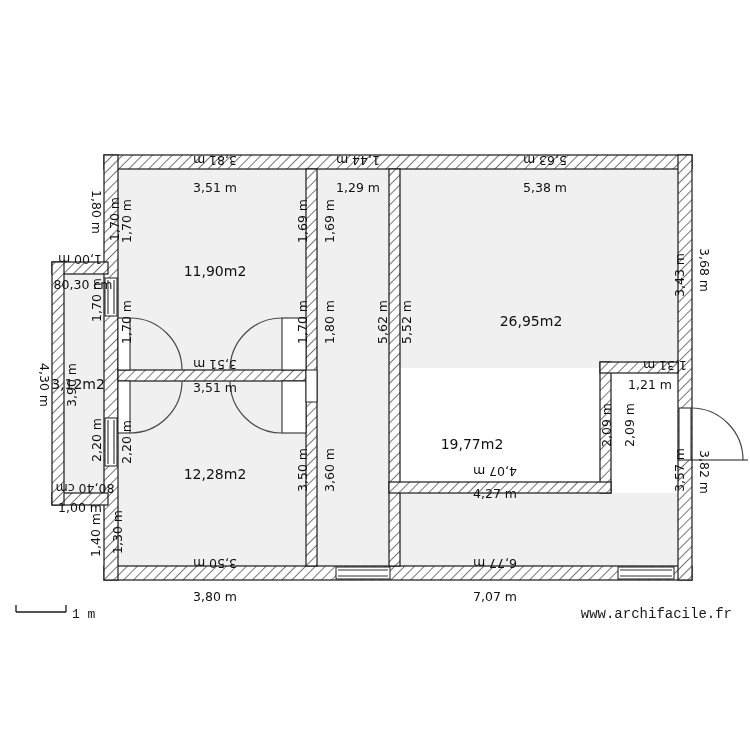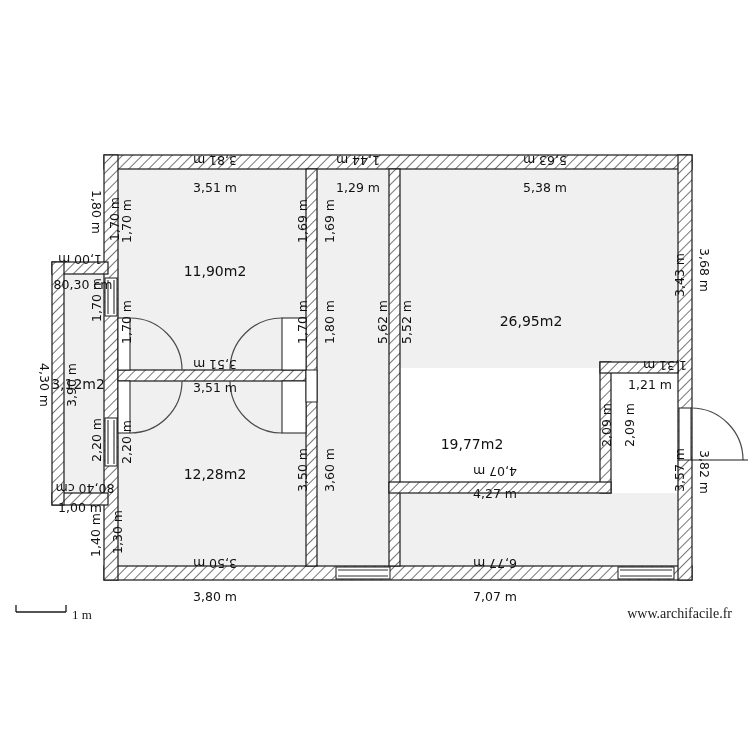--- a/index.html
+++ b/index.html
@@ -1,18 +1,18 @@
 <!DOCTYPE html>
 <html><head>
 <meta charset="utf-8">
 <style>
   html,body{margin:0;padding:0;background:#ffffff;}
   body{width:750px;height:750px;font-family:"DejaVu Sans",sans-serif;color:#111;overflow:hidden;position:relative;}
   #plan{position:absolute;left:0;top:0;width:750px;height:750px;}
-  .footer-label{position:absolute;font-family:Liberation Serif, serif;font-size:13px;color:#1a1a1a;white-space:nowrap;}
+  .footer-label{position:absolute;font-family:Liberation Mono, monospace;font-size:13px;color:#1a1a1a;white-space:nowrap;}
   #scale-label{left:72px;top:607px;}
   #site-label{right:18px;top:606px;font-size:14px;text-align:center;}
   svg text{font-family:"DejaVu Sans",sans-serif;fill:#111;}
 </style>
 </head>
 <body>
 
 <svg id="plan" viewBox="0 0 750 750" xmlns="http://www.w3.org/2000/svg">
   <defs>
     <pattern id="wallHatch" width="7" height="7" patternUnits="userSpaceOnUse" patternTransform="rotate(45)">

